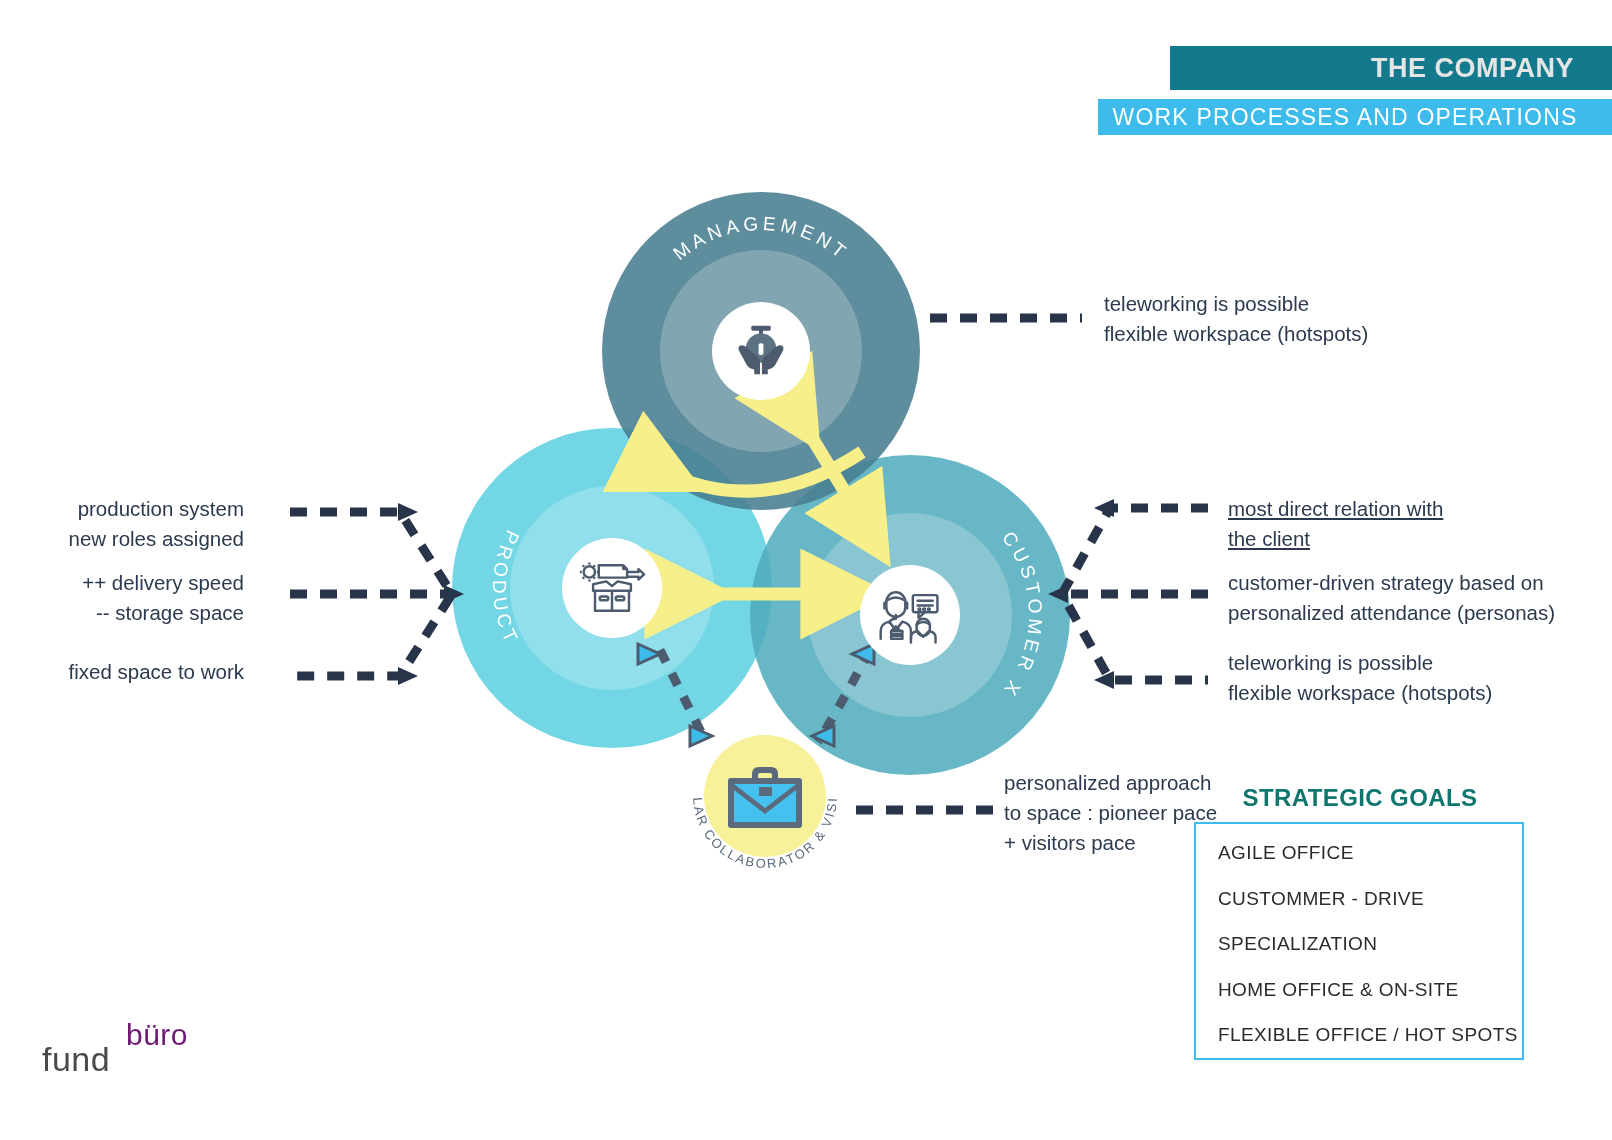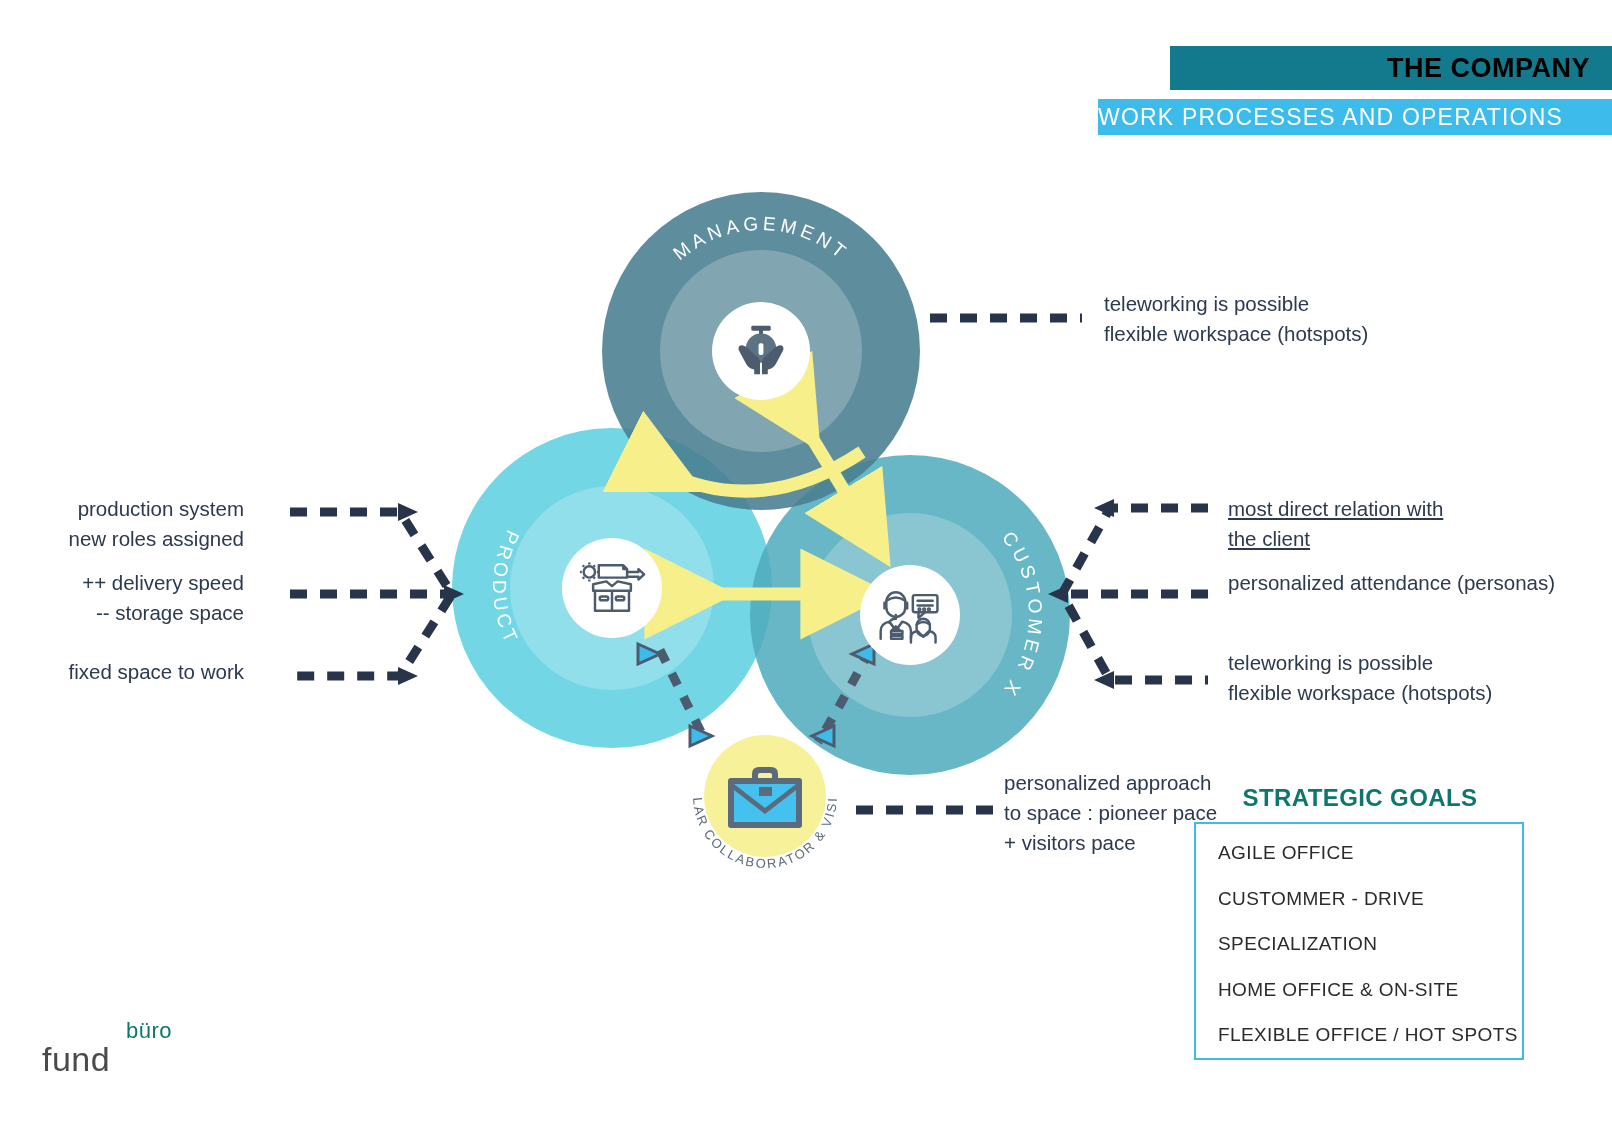--- a/index.html
+++ b/index.html
@@ -9,26 +9,26 @@
     color:#2b3a4e;
   }
   .abs{position:absolute;}
 
   
   #header-company-bar{
     left:1170px;top:46px;width:442px;height:44px;
     background:#127a8c;display:flex;align-items:center;justify-content:flex-end;
   }
   #header-company-bar .txt{
-    color:#000000;font-size:27px;font-weight:bold;letter-spacing:.5px;
-    padding-right:22px;
+    color:#e5e5e5;font-size:27px;font-weight:bold;letter-spacing:.5px;
+    padding-right:38px;
   }
   #header-sub-bar{
     left:1098px;top:99px;width:514px;height:36px;
-    background:#3dbceb;display:flex;align-items:center;justify-content:flex-start;
+    background:#3dbceb;display:flex;align-items:center;justify-content:center;
   }
   #header-sub-bar .txt{
     color:#ffffff;font-size:23px;font-weight:300;letter-spacing:1.2px;
     padding-right:20px;
   }
 
   
   #diagram{left:0;top:0;width:1612px;height:1140px;}
 
   .bigcircle{border-radius:50%;}
@@ -102,21 +102,21 @@
     margin-bottom:23.5px;font-weight:400;
   }
 
   
   #logo{left:42px;top:1018px;width:160px;height:60px;}
   #logo .fund{
     position:absolute;left:0;top:22px;font-size:34px;color:#4a4a4a;
     font-weight:300;letter-spacing:.5px;
   }
   #logo .buro{
-    position:absolute;left:84px;top:0px;font-size:22px;color:#0f766e;
+    position:absolute;left:84px;top:0px;font-size:30px;color:#701a75;
     font-weight:300;letter-spacing:.5px;
   }
 </style>
 </head>
 <body>
 
 <div class="abs" id="header-company-bar">
   <span class="txt">THE COMPANY</span>
 </div>
 <div class="abs" id="header-sub-bar">
@@ -289,20 +289,21 @@
 </div>
 <div class="abs anno left" id="anno-left-3">
   <div>fixed space to work</div>
 </div>
 
 <div class="abs anno right" id="anno-right-1">
   <div>most direct relation with</div>
   <div>the client</div>
 </div>
 <div class="abs anno right" id="anno-right-2">
+  <div>customer-driven strategy based on</div>
   <div>personalized attendance (personas)</div>
 </div>
 <div class="abs anno right" id="anno-right-3">
   <div>teleworking is possible</div>
   <div>flexible workspace (hotspots)</div>
 </div>
 
 <div class="abs anno right" id="anno-bottom">
   <div>personalized approach</div>
   <div>to space : pioneer pace</div>

